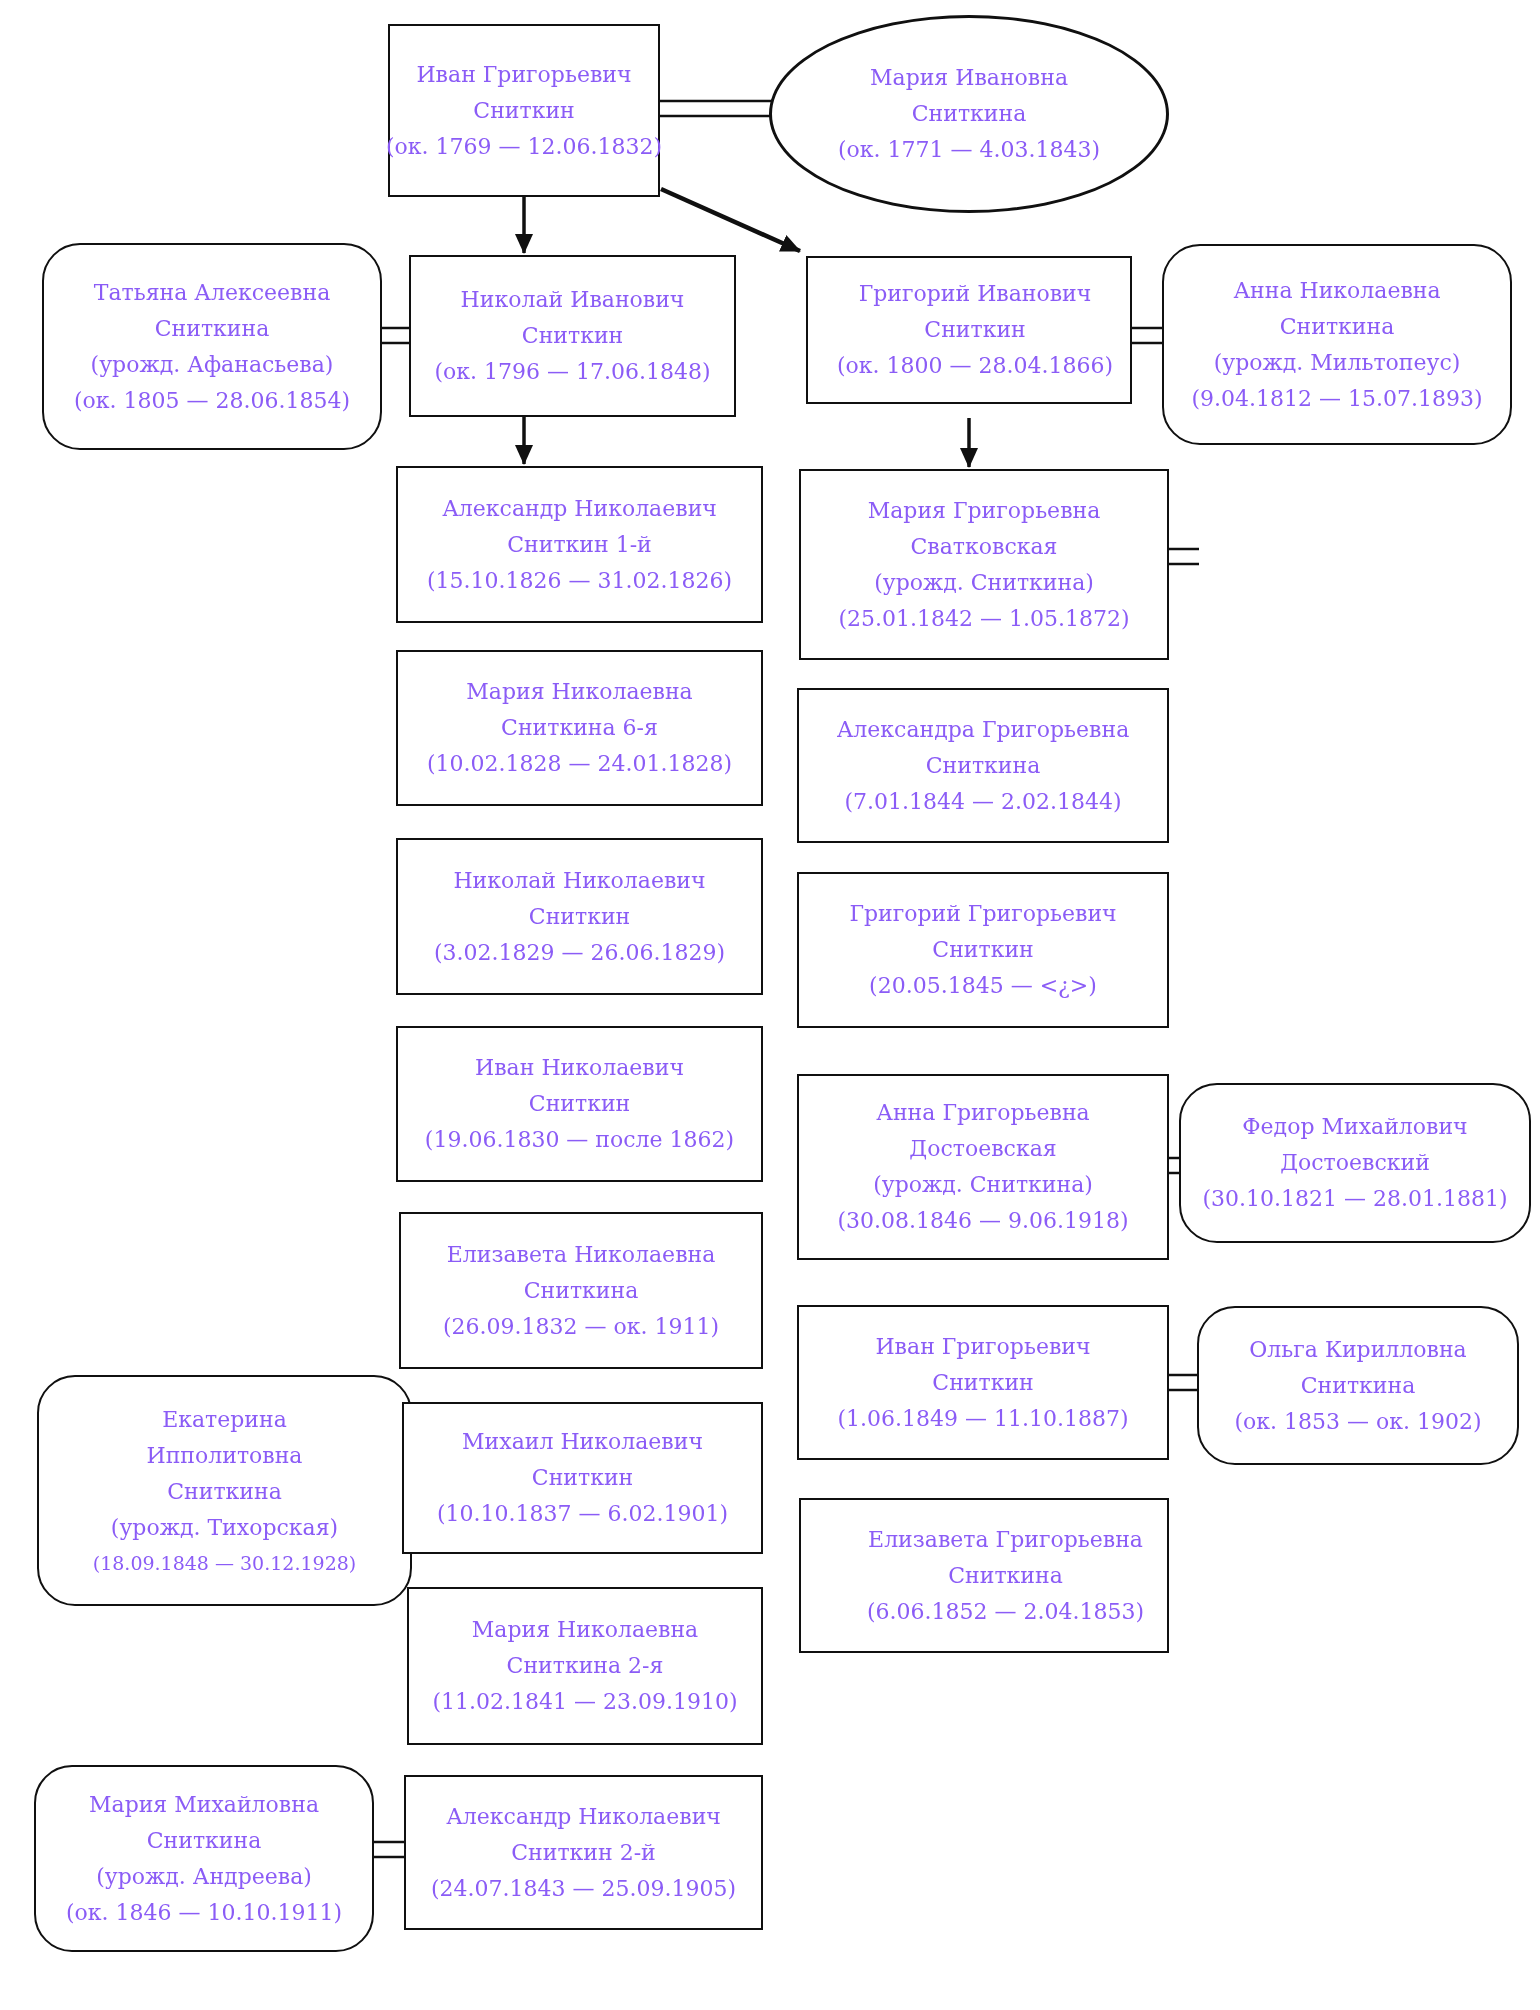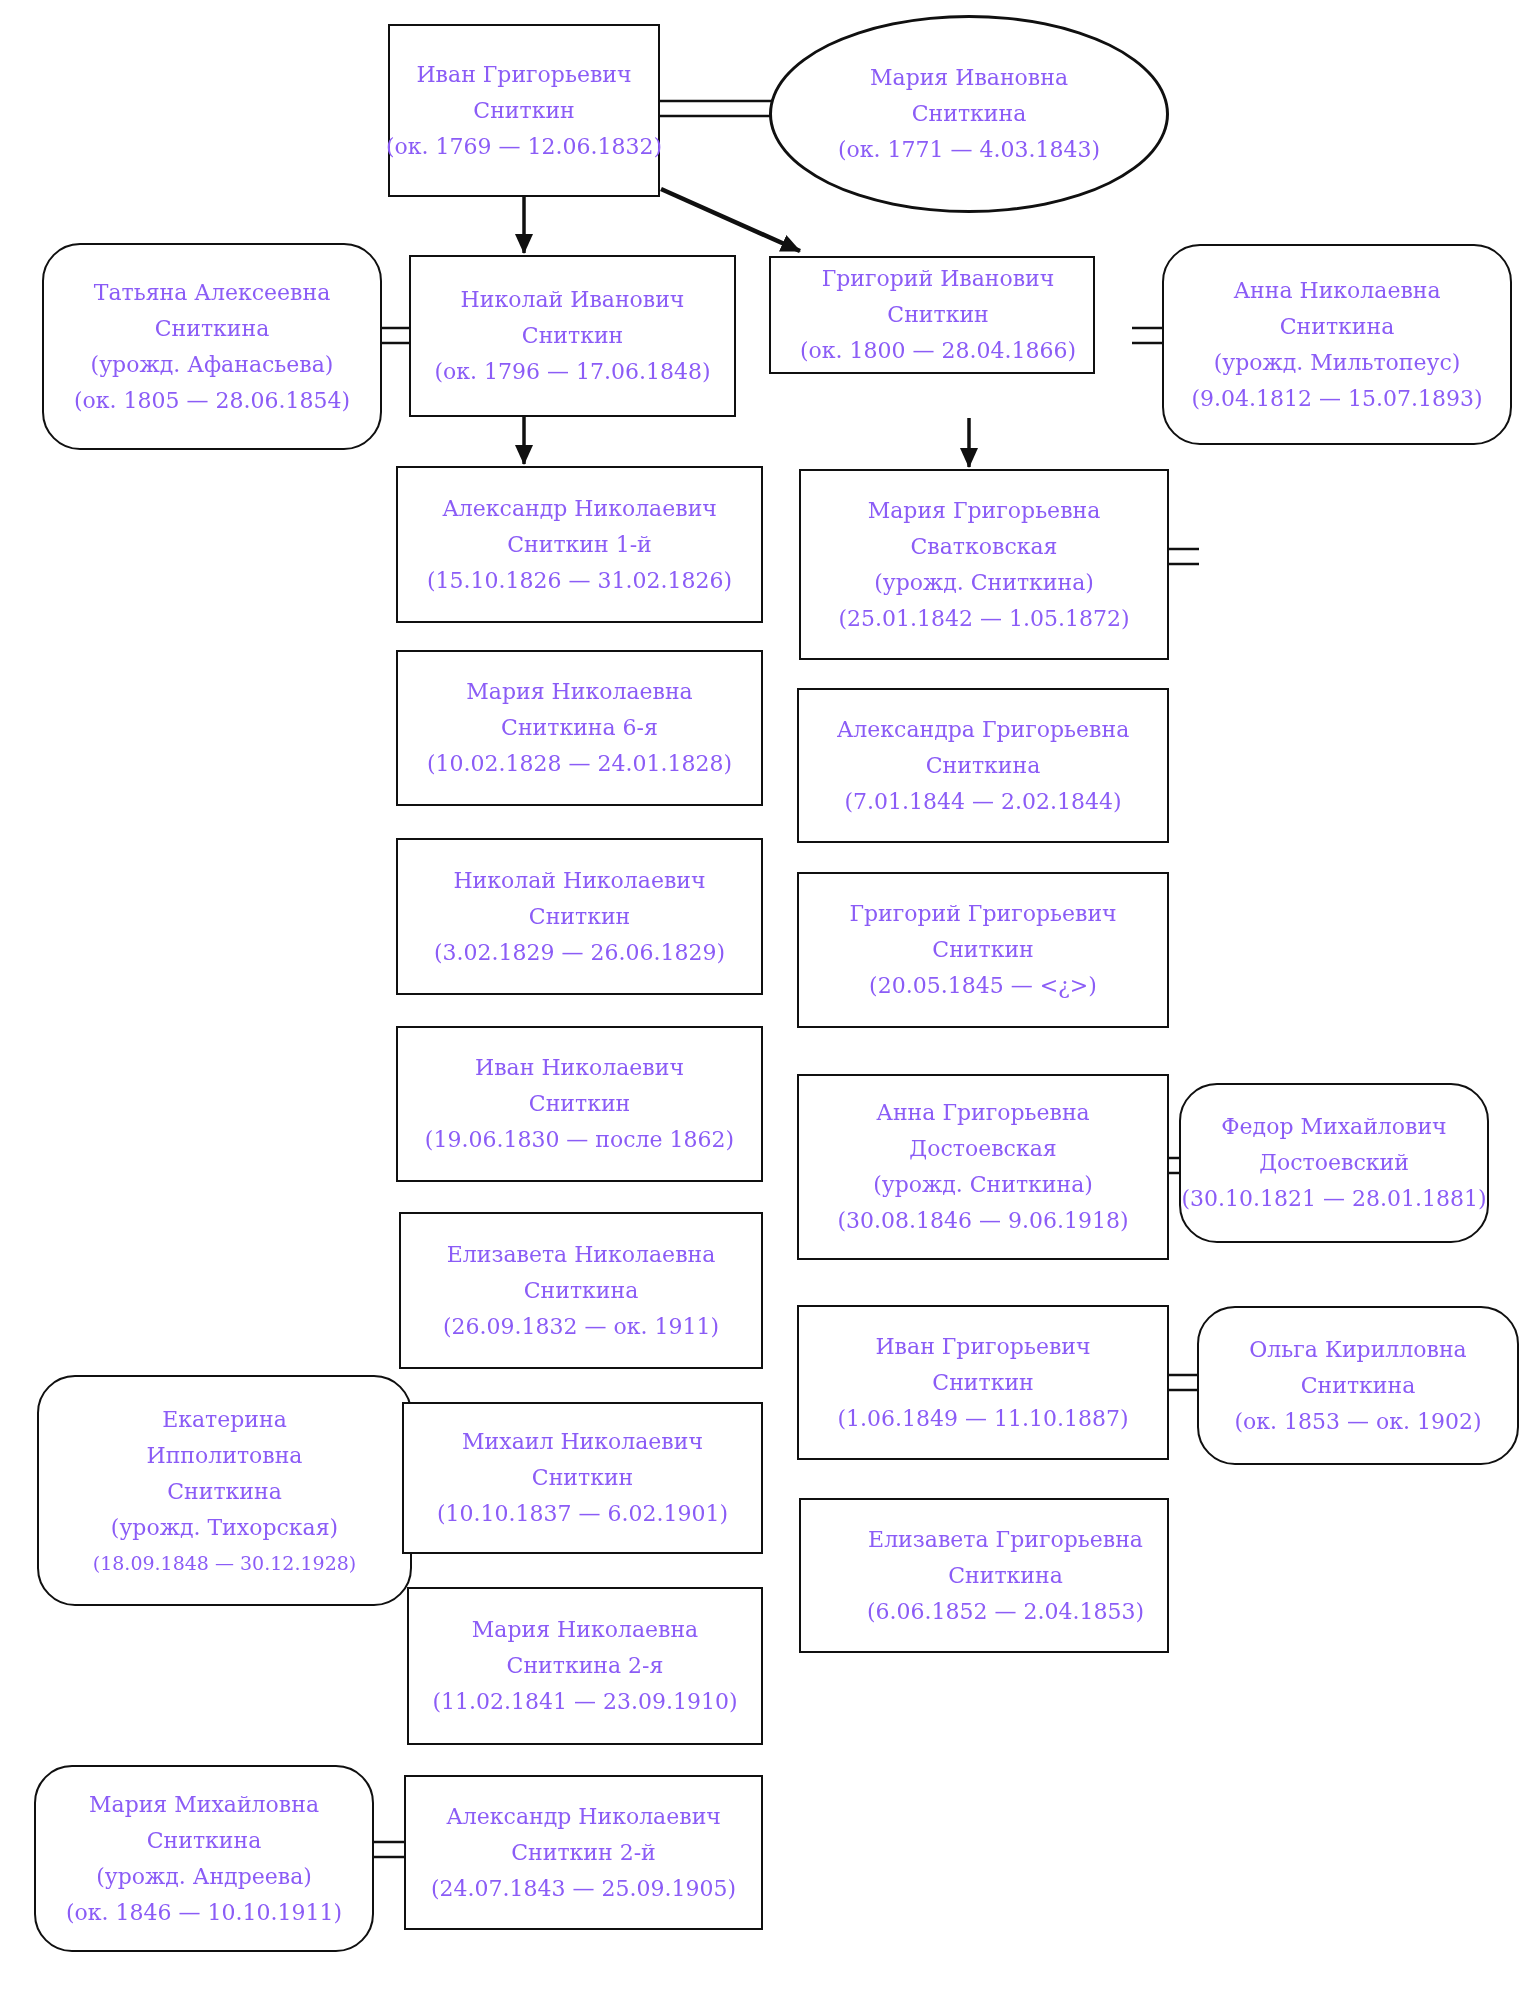--- a/index.html
+++ b/index.html
@@ -68,21 +68,21 @@
       <div class="line">Татьяна Алексеевна</div>
       <div class="line">Сниткина</div>
       <div class="line">(урожд. Афанасьева)</div>
       <div class="line">(ок. 1805 — 28.06.1854)</div>
     </div>
     <div class="node rect" style="left: 390px; top: 255px; width: 327px; height: 162px;">
       <div class="line">Николай Иванович</div>
       <div class="line">Сниткин</div>
       <div class="line">(ок. 1796 — 17.06.1848)</div>
     </div>
-    <div class="node rect" style="left: 750px; top: 256px; width: 326px; height: 118px; padding-left: 12px;">
+    <div class="node rect" style="left: 787px; top: 256px; width: 326px; height: 148px; padding-left: 12px;">
       <div class="line">Григорий Иванович</div>
       <div class="line">Сниткин</div>
       <div class="line">(ок. 1800 — 28.04.1866)</div>
     </div>
     <div class="node rounded" style="left: 1143px; top: 244px; width: 350px; height: 201px;">
       <div class="line">Анна Николаевна</div>
       <div class="line">Сниткина</div>
       <div class="line">(урожд. Мильтопеус)</div>
       <div class="line">(9.04.1812 — 15.07.1893)</div>
     </div>
@@ -154,21 +154,21 @@
       <div class="line">Григорий Григорьевич</div>
       <div class="line">Сниткин</div>
       <div class="line">(20.05.1845 — &lt;¿&gt;)</div>
     </div>
     <div class="node rect" style="left: 778px; top: 1074px; width: 372px; height: 186px;">
       <div class="line">Анна Григорьевна</div>
       <div class="line">Достоевская</div>
       <div class="line">(урожд. Сниткина)</div>
       <div class="line">(30.08.1846 — 9.06.1918)</div>
     </div>
-    <div class="node rounded" style="left: 1160px; top: 1083px; width: 310px; height: 160px;">
+    <div class="node rounded" style="left: 1160px; top: 1083px; width: 352px; height: 160px;">
       <div class="line">Федор Михайлович</div>
       <div class="line">Достоевский</div>
       <div class="line">(30.10.1821 — 28.01.1881)</div>
     </div>
     <div class="node rect" style="left: 778px; top: 1305px; width: 372px; height: 155px;">
       <div class="line">Иван Григорьевич</div>
       <div class="line">Сниткин</div>
       <div class="line">(1.06.1849 — 11.10.1887)</div>
     </div>
     <div class="node rounded" style="left: 1178px; top: 1306px; width: 322px; height: 159px;">

